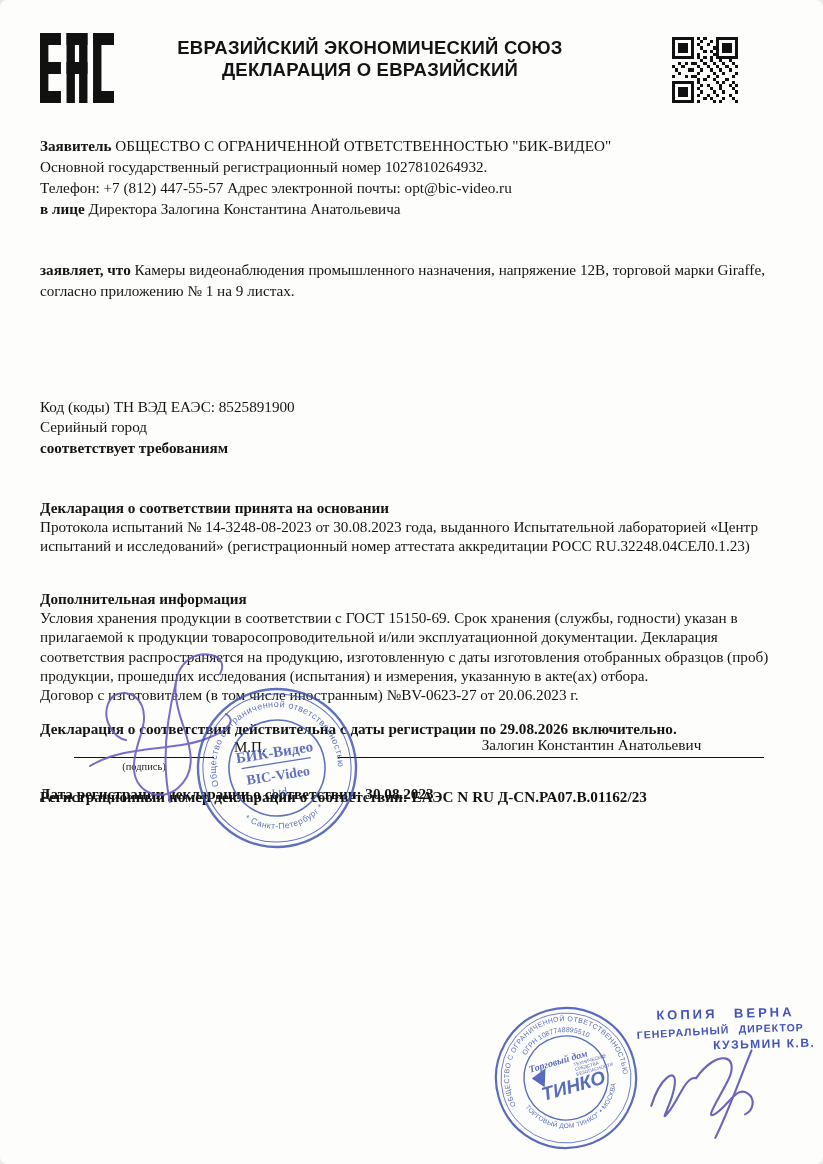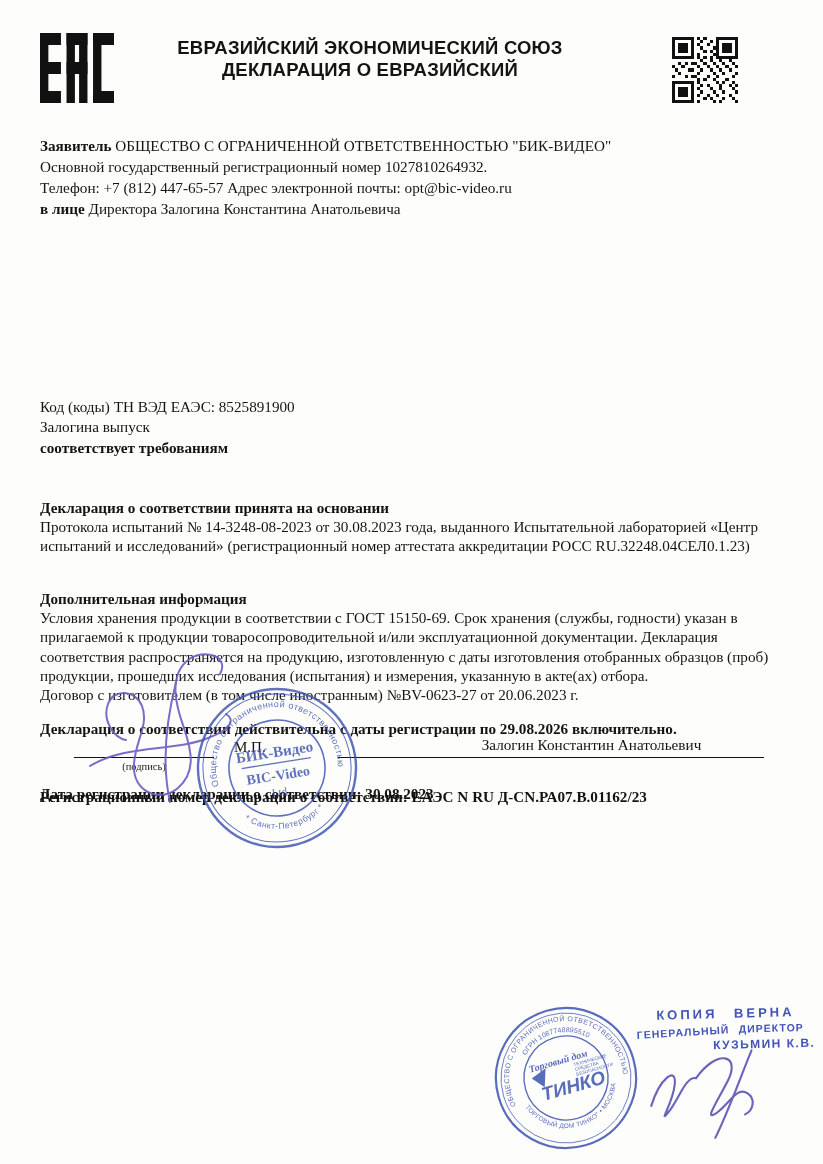--- a/index.html
+++ b/index.html
@@ -1,17 +1,17 @@
 <!DOCTYPE html>
 <html><head>
 <meta charset="utf-8">
 <style>
   html,body{margin:0;padding:0;background:#e8e8e8;}
   .page{position:relative;width:823px;height:1164px;background:#fdfdfc;overflow:hidden;
-        font-family:"Liberation Serif",serif;color:#141414;}
+        font-family:"Liberation Serif",serif;color:#141414;border-radius:7px;}
   .block{position:absolute;left:40px;width:747px;font-size:15.2px;line-height:20.9px;}
   .lh19{line-height:19.2px;}
   .bold{font-weight:bold;}
   .header-title{position:absolute;left:120px;top:37px;width:500px;text-align:center;
         font-family:"Liberation Sans",sans-serif;font-weight:bold;font-size:18.5px;line-height:21.5px;letter-spacing:.2px;}
   .eac{position:absolute;left:40px;top:33px;}
   .qr{position:absolute;left:672px;top:37px;}
   .sig-line{position:absolute;border-top:1.6px solid #111;height:0;}
   .caption{position:absolute;font-size:10.5px;text-align:center;color:#222;}
   .mp{position:absolute;left:234px;top:739px;font-size:15px;}
@@ -59,28 +59,31 @@
       <rect x="16" y="2" width="3" height="3"></rect>
     <rect x="0" y="14" width="7" height="7"></rect>
       <rect x="1" y="15" width="5" height="5" fill="#fff"></rect>
       <rect x="2" y="16" width="3" height="3"></rect>
     <path d="M8,0h1v1h-1z M10,0h1v1h-1z M9,1h1v1h-1z M12,1h1v1h-1z M8,2h1v1h-1z M11,2h1v1h-1z M9,3h1v1h-1z M13,3h1v1h-1z M10,4h1v1h-1z M12,4h1v1h-1z M8,5h1v1h-1z M13,5h1v1h-1z M8,6h1v1h-1z M10,6h1v1h-1z M12,6h1v1h-1z M6,8h1v1h-1z M6,10h1v1h-1z M6,12h1v1h-1z M9,7h1v1h-1z M12,7h1v1h-1z M15,7h1v1h-1z M18,7h1v1h-1z M2,8h1v1h-1z M4,8h1v1h-1z M7,8h1v1h-1z M10,8h1v1h-1z M13,8h1v1h-1z M16,8h1v1h-1z M19,8h1v1h-1z M0,9h1v1h-1z M3,9h1v1h-1z M8,9h1v1h-1z M11,9h1v1h-1z M14,9h1v1h-1z M17,9h1v1h-1z M20,9h1v1h-1z M1,10h1v1h-1z M5,10h1v1h-1z M9,10h1v1h-1z M12,10h1v1h-1z M15,10h1v1h-1z M18,10h1v1h-1z M2,11h1v1h-1z M8,11h1v1h-1z M13,11h1v1h-1z M16,11h1v1h-1z M20,11h1v1h-1z M0,12h1v1h-1z M4,12h1v1h-1z M7,12h1v1h-1z M11,12h1v1h-1z M14,12h1v1h-1z M19,12h1v1h-1z M8,13h1v1h-1z M10,13h1v1h-1z M13,13h1v1h-1z M17,13h1v1h-1z M8,14h1v1h-1z M14,14h1v1h-1z M16,14h1v1h-1z M19,14h1v1h-1z M9,15h1v1h-1z M11,15h1v1h-1z M15,15h1v1h-1z M18,15h1v1h-1z M20,15h1v1h-1z M8,16h1v1h-1z M12,16h1v1h-1z M15,16h1v1h-1z M19,16h1v1h-1z M9,17h1v1h-1z M13,17h1v1h-1z M16,17h1v1h-1z M20,17h1v1h-1z M8,18h1v1h-1z M11,18h1v1h-1z M14,18h1v1h-1z M18,18h1v1h-1z M10,19h1v1h-1z M12,19h1v1h-1z M16,19h1v1h-1z M19,19h1v1h-1z M8,20h1v1h-1z M13,20h1v1h-1z M15,20h1v1h-1z M20,20h1v1h-1z"></path>
   </svg>
 
   <div class="block" style="top:136px">
     <div><b class="bold">Заявитель</b> <span>ОБЩЕСТВО С ОГРАНИЧЕННОЙ ОТВЕТСТВЕННОСТЬЮ "БИК-ВИДЕО"</span></div>
     <div>Основной государственный регистрационный номер 1027810264932.</div>
-    <div>Телефон: +7 (812) 447-65-57 Адрес электронной почты: opt@bic-video.ru</div>
+    <div>Телефон: +7 (812) 447-55-57 Адрес электронной почты: opt@bic-video.ru</div>
     <div><b class="bold">в лице</b> <span>Директора Залогина Константина Анатольевича</span></div>
   </div>
 
+  <div class="block" style="top:260px">
+    <div><b class="bold">заявляет, что</b> <span>Камеры видеонаблюдения промышленного назначения, напряжение 12В, торговой марки Giraffe, согласно приложению № 1 на 9 листах.</span></div>
+  </div>
 
   <div class="block" style="top:397px;line-height:20.3px">
     <div>Код (коды) ТН ВЭД ЕАЭС: 8525891900</div>
-    <div>Залогина выпуск</div>
+    <div>Серийный город</div>
     <div class="bold">соответствует требованиям</div>
   </div>
 
   <div class="block lh19" style="top:498px">
     <div class="bold">Декларация о соответствии принята на основании</div>
     <div>Протокола испытаний № 14-3248-08-2023 от 30.08.2023 года, выданного Испытательной лабораторией «Центр испытаний и исследований» (регистрационный номер аттестата аккредитации РОСС RU.32248.04СЕЛ0.1.23)</div>
   </div>
 
   <div class="block lh19" style="top:589px">
     <div class="bold">Дополнительная информация</div>

